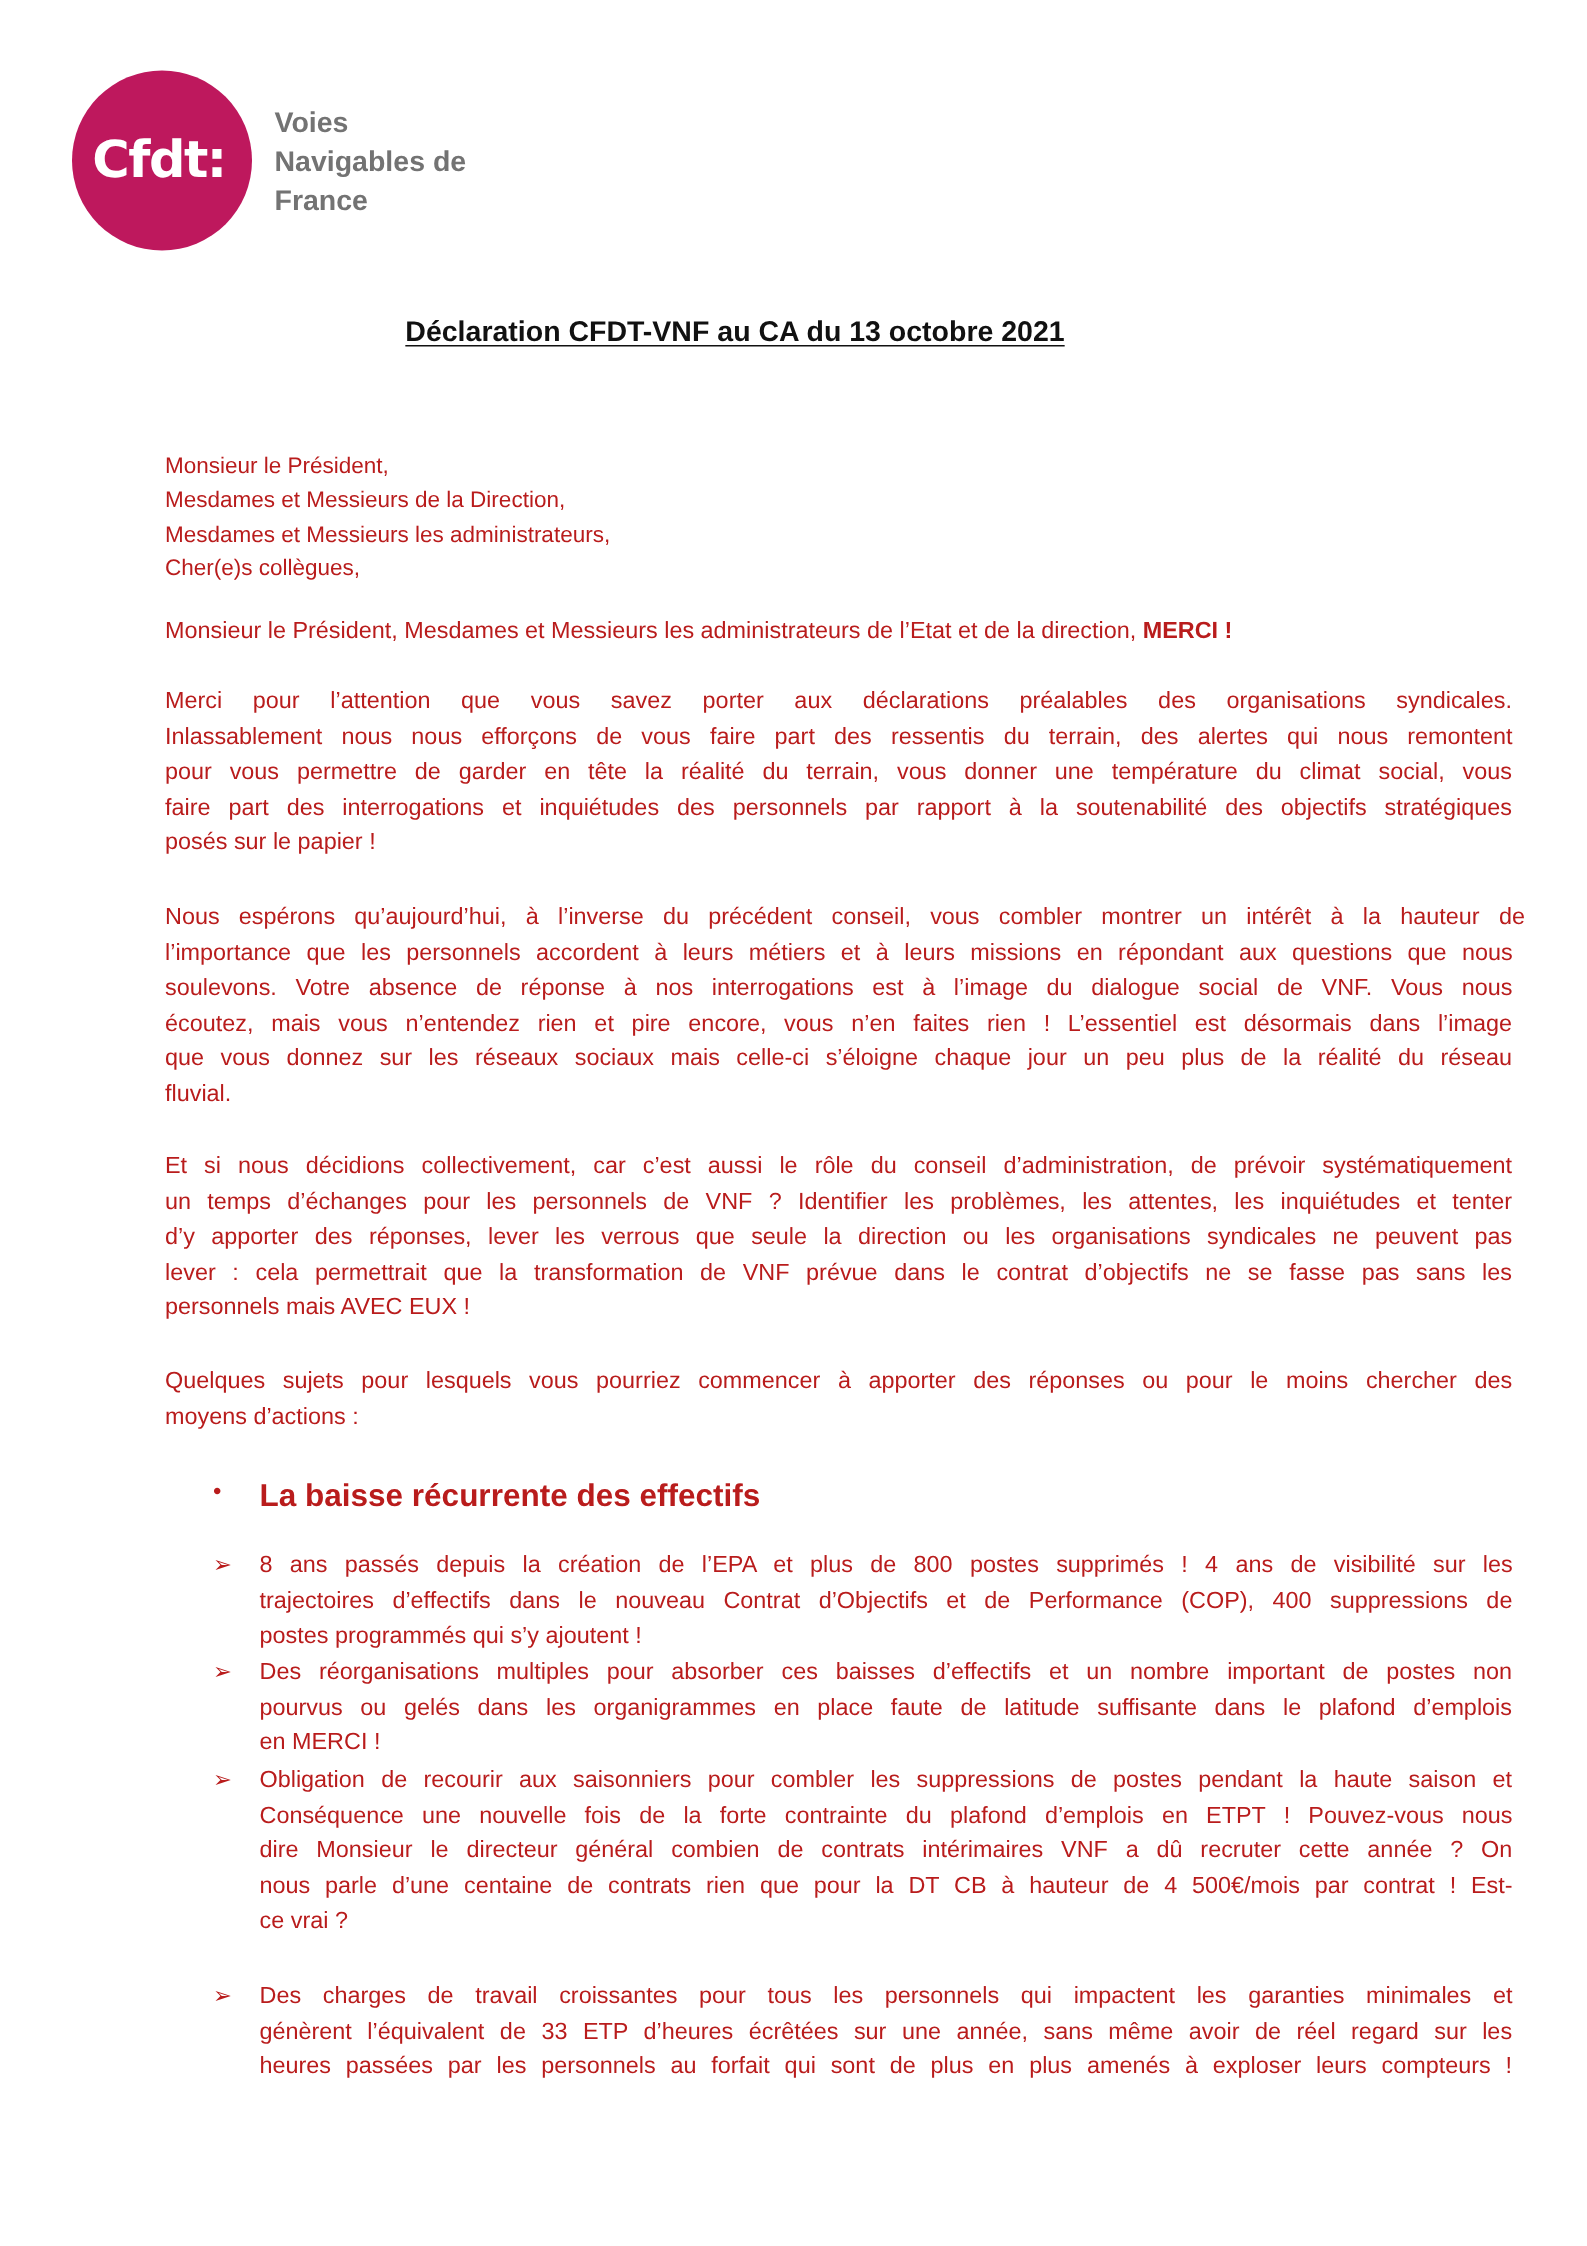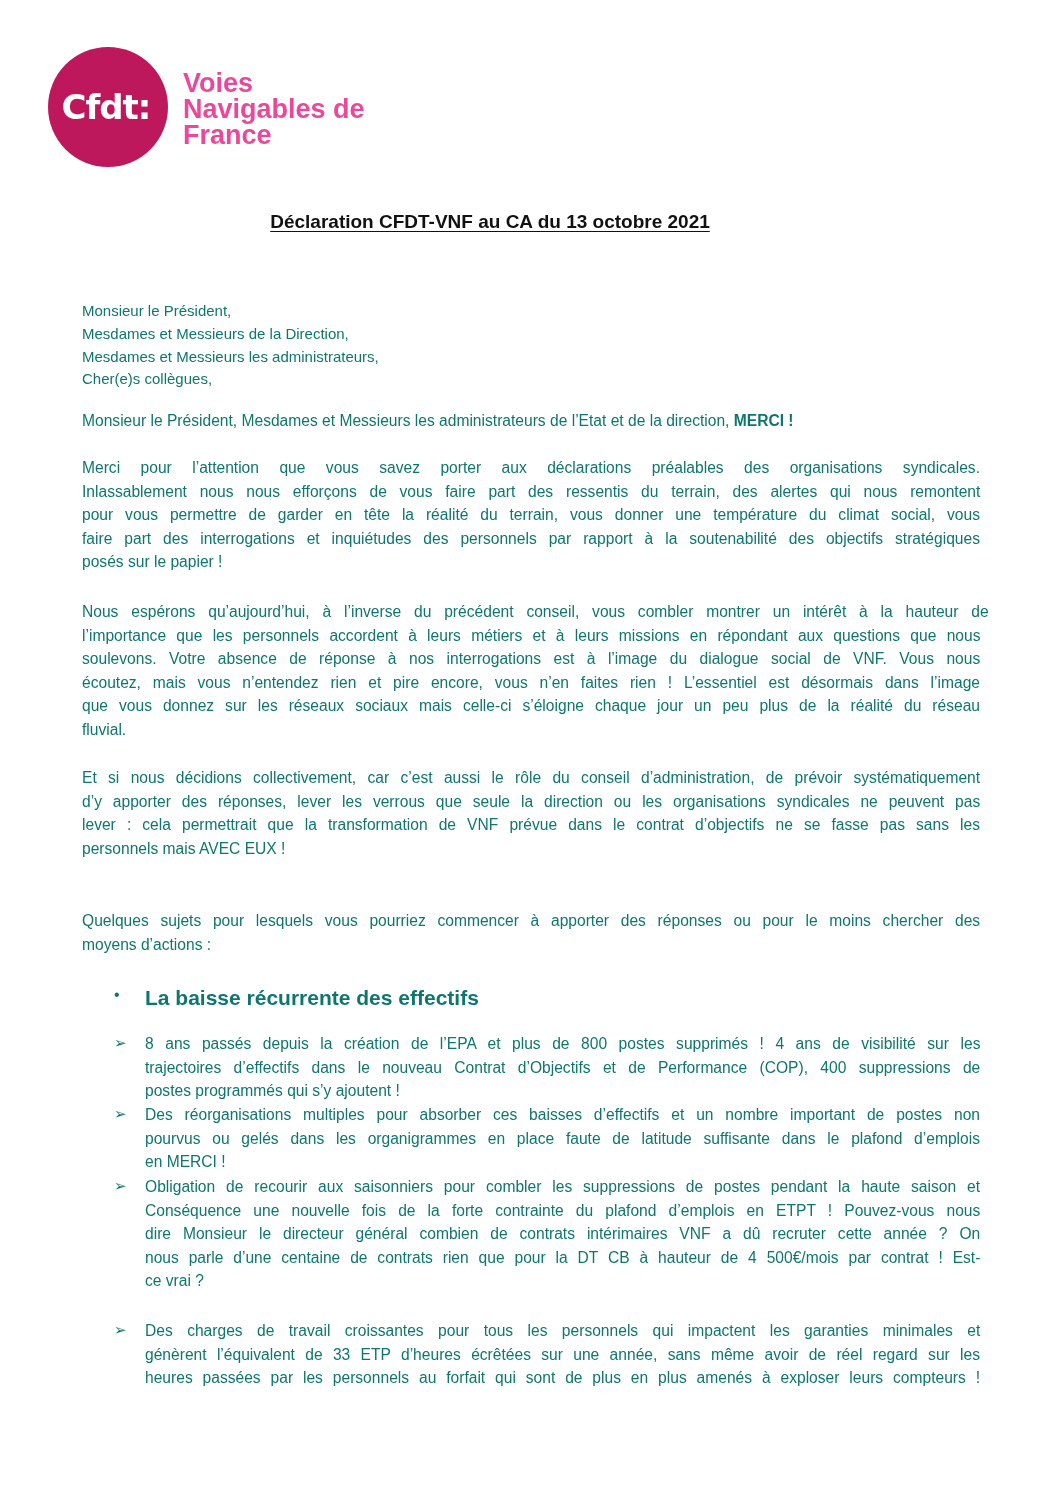--- a/index.html
+++ b/index.html
@@ -12,30 +12,30 @@
     border-radius: 50%; background: #be185d;
     display: flex; align-items: center; justify-content: center;
   }
   .logo-text {
     color: #ffffff; font-family: "DejaVu Sans", sans-serif; font-weight: bold;
     font-size: 34px; letter-spacing: -1px; margin-left: -4px;
   }
   .org-name {
     position: absolute; left: 183px; top: 70px;
     font-family: "Liberation Sans", sans-serif; font-weight: bold;
-    color: #ec4899; font-size: 27px; line-height: 26px;
+    color: #737373; font-size: 19px; line-height: 26px;
   }
   .org-name div { white-space: nowrap; }
   .title {
     position: absolute; left: 0; width: 980px; top: 211px; text-align: center;
     font-family: "Liberation Sans", sans-serif; font-weight: bold; font-size: 19px;
     text-decoration: underline; text-underline-offset: 3px; color: #111;
   }
   .body-text {
-    font-family: "Liberation Sans", sans-serif; font-size: 15.6px; color: #0f766e;
+    font-family: "Liberation Sans", sans-serif; font-size: 15.6px; color: #b91c1c; margin-left: 28px;
   }
   .salutation { position: absolute; left: 82px; top: 300px; line-height: 22.8px; font-size: 15px; }
   .para {
     position: absolute; left: 82px; width: 898px; line-height: 23.6px;
   }
   .line {
     display: block; white-space: nowrap; text-align: justify; text-align-last: justify;
     height: 23.6px; overflow: visible;
   }
   .line.last { text-align-last: left; }
@@ -84,20 +84,21 @@
   <span class="line" style="display: block; white-space: nowrap; word-spacing: 8.5px;">Nous espérons qu’aujourd’hui, à l’inverse du précédent conseil, vous combler montrer un intérêt à la hauteur de</span>
   <span class="line" style="display: block; white-space: nowrap; word-spacing: 5.94118px;">l’importance que les personnels accordent à leurs métiers et à leurs missions en répondant aux questions que nous</span>
   <span class="line" style="display: block; white-space: nowrap; word-spacing: 8.11765px;">soulevons. Votre absence de réponse à nos interrogations est à l’image du dialogue social de VNF. Vous nous</span>
   <span class="line" style="display: block; white-space: nowrap; word-spacing: 7.47059px;">écoutez, mais vous n’entendez rien et pire encore, vous n’en faites rien ! L’essentiel est désormais dans l’image</span>
   <span class="line" style="display: block; white-space: nowrap; word-spacing: 6.63158px;">que vous donnez sur les réseaux sociaux mais celle-ci s’éloigne chaque jour un peu plus de la réalité du réseau</span>
   <span class="line last">fluvial.</span>
 </div>
 
 <div class="para body-text" style="top:766px;">
   <span class="line" style="display: block; white-space: nowrap; word-spacing: 7px;">Et si nous décidions collectivement, car c’est aussi le rôle du conseil d’administration, de prévoir systématiquement</span>
+  <span class="line" style="display: block; white-space: nowrap; word-spacing: 6.52941px;">un temps d’échanges pour les personnels de VNF ? Identifier les problèmes, les attentes, les inquiétudes et tenter</span>
   <span class="line" style="display: block; white-space: nowrap; word-spacing: 6.58824px;">d’y apporter des réponses, lever les verrous que seule la direction ou les organisations syndicales ne peuvent pas</span>
   <span class="line" style="display: block; white-space: nowrap; word-spacing: 6.73684px;">lever : cela permettrait que la transformation de VNF prévue dans le contrat d’objectifs ne se fasse pas sans les</span>
   <span class="line last">personnels mais AVEC EUX !</span>
 </div>
 
 <div class="para body-text" style="top:909px;">
   <span class="line" style="display: block; white-space: nowrap; word-spacing: 7.375px;">Quelques sujets pour lesquels vous pourriez commencer à apporter des réponses ou pour le moins chercher des</span>
   <span class="line last">moyens d’actions :</span>
 </div>
 

